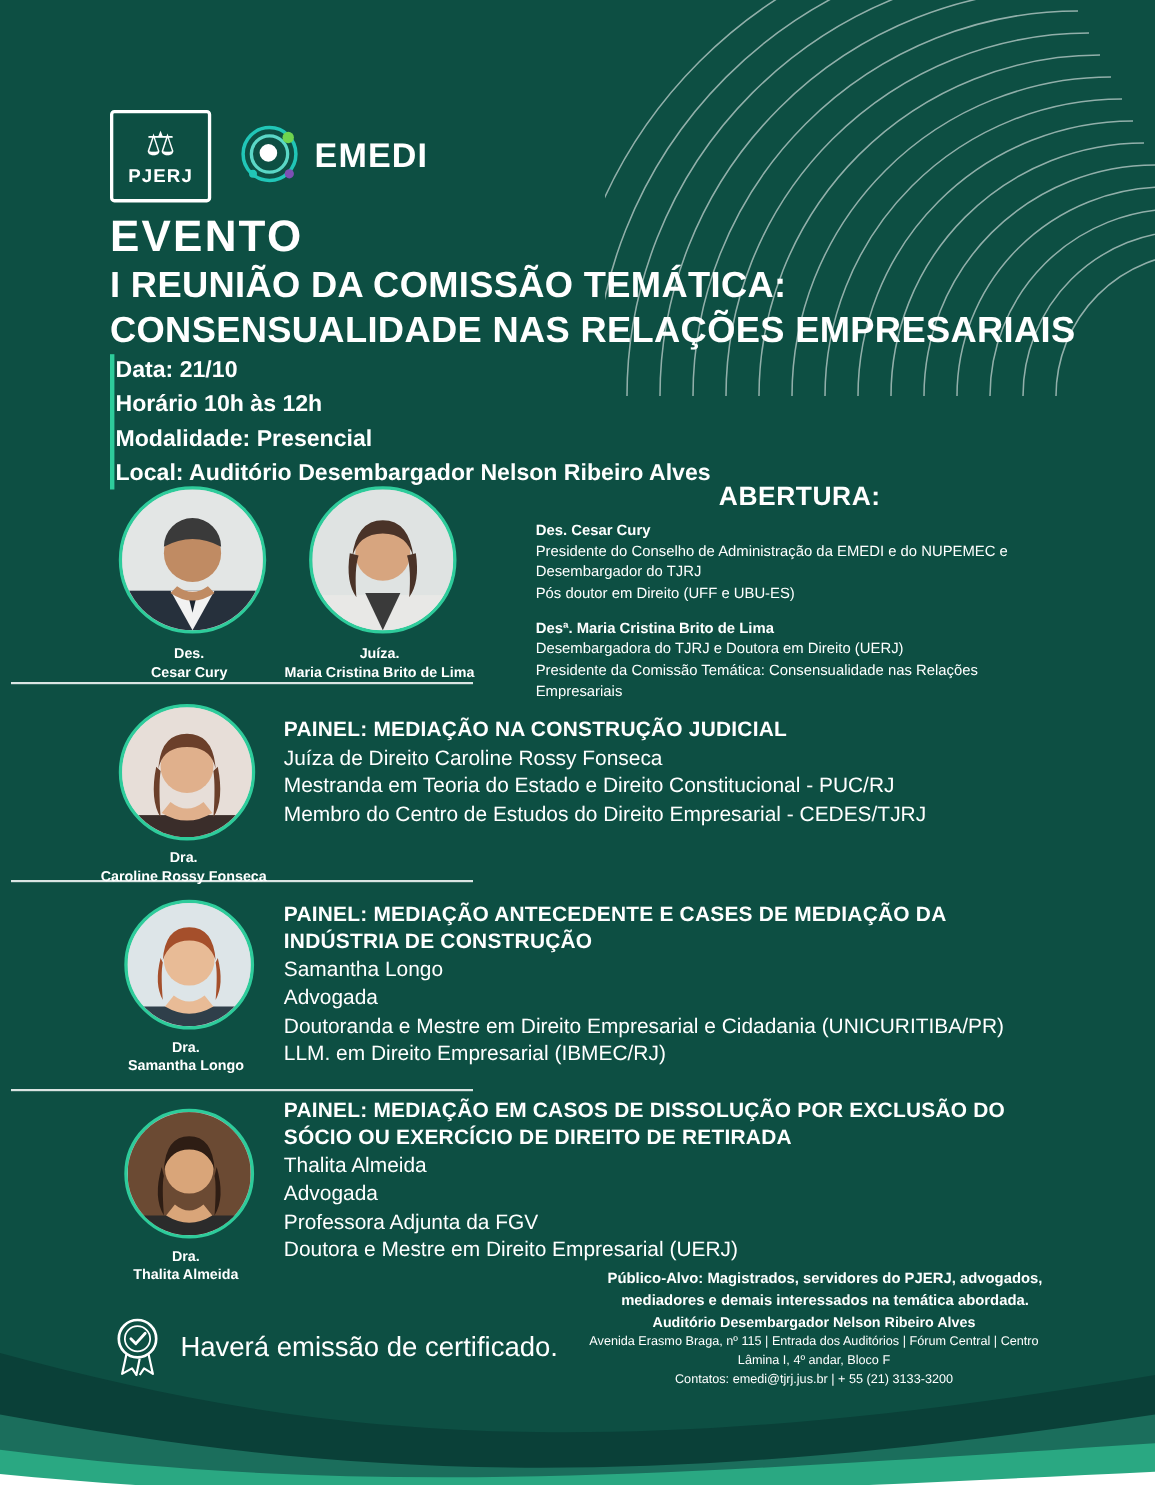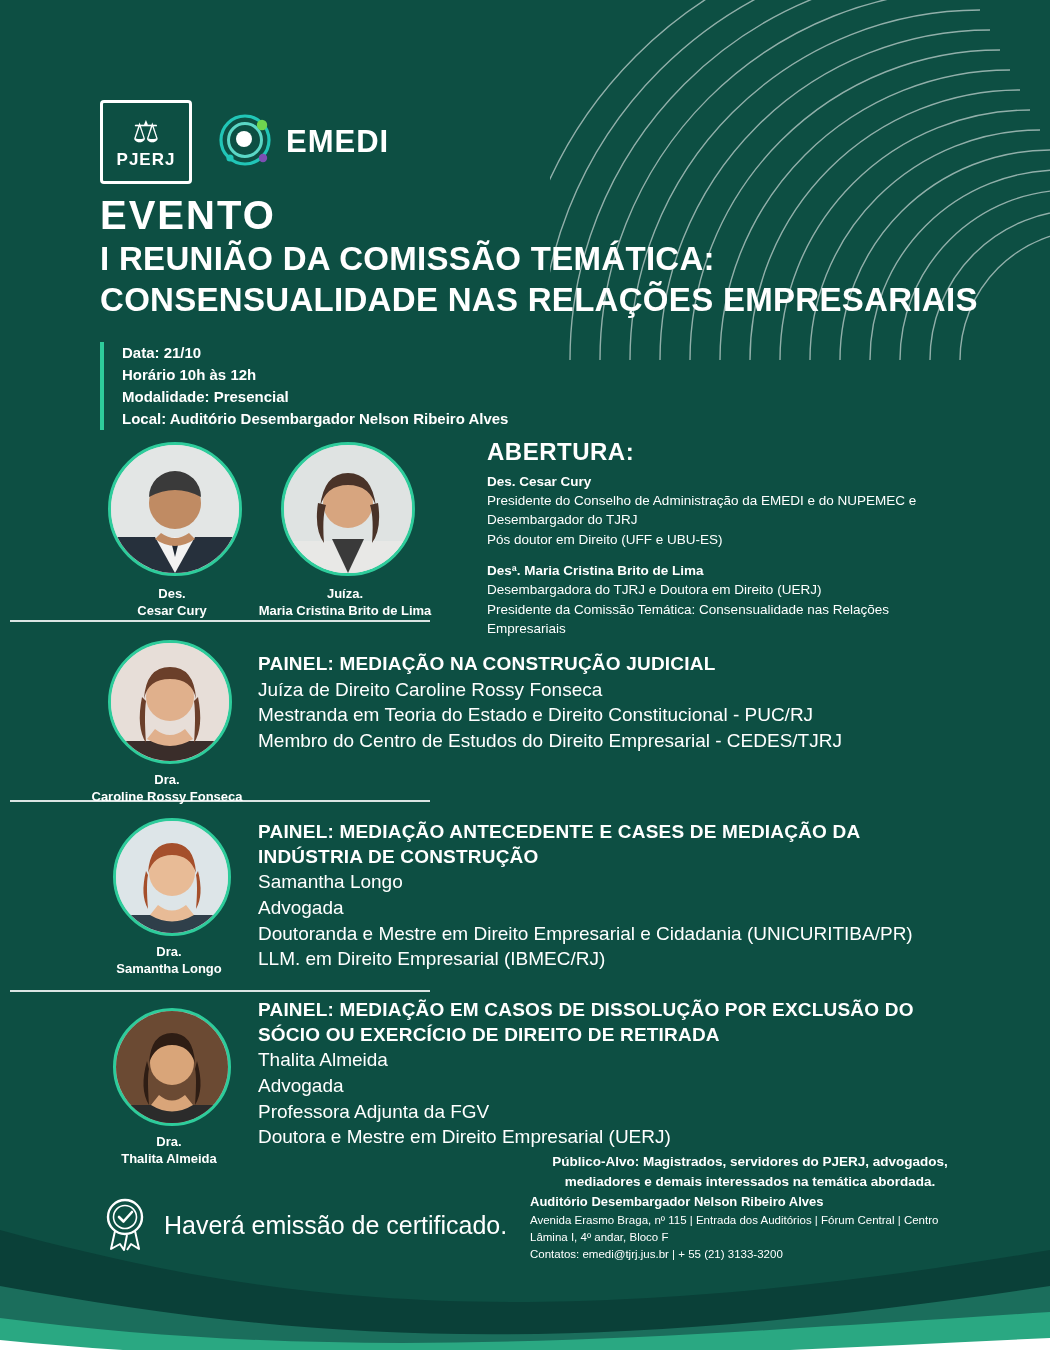--- a/index.html
+++ b/index.html
@@ -108,27 +108,26 @@
     font-weight: bold;
     line-height: 1.25;
     letter-spacing: 0.3px;
   }
 
   
   .info-block {
     position: absolute;
     left: 100px;
     top: 322px;
-    padding-left: 18px;
+    padding-left: 1px;
     border-left: 4px solid #2ecc9b;
     color: #ffffff;
-    font-size: 15px;
+    font-size: 21px;
     font-weight: bold;
     line-height: 1.47;
-    margin-top: 20px;
   }
 
   
   .sep {
     position: absolute;
     left: 10px;
     width: 420px;
     height: 2px;
     background: #ffffff;
     opacity: 0.85;
@@ -158,20 +157,21 @@
     left: 487px;
     top: 438px;
     width: 480px;
     color: #ffffff;
   }
   .abertura h3 {
     margin: 0 0 8px 0;
     font-size: 24px;
     font-weight: bold;
     letter-spacing: 0.5px;
+    text-align: center;
   }
   .abertura .nm {
     font-size: 13.5px;
     font-weight: bold;
     margin-bottom: 2px;
   }
   .abertura .ds {
     font-size: 13.5px;
     line-height: 1.44;
     margin-bottom: 14px;
@@ -204,21 +204,21 @@
     color: #ffffff;
     font-size: 13.5px;
     font-weight: bold;
     line-height: 1.45;
   }
   .venue {
     position: absolute;
     right: 100px;
     top: 1192px;
     width: 420px;
-    text-align: left;
+    text-align: center;
     color: #ffffff;
     font-size: 11.5px;
     line-height: 1.5;
   }
   .venue .vn { font-weight: bold; font-size: 13px; }
 
   .cert {
     position: absolute;
     left: 100px;
     top: 1195px;

